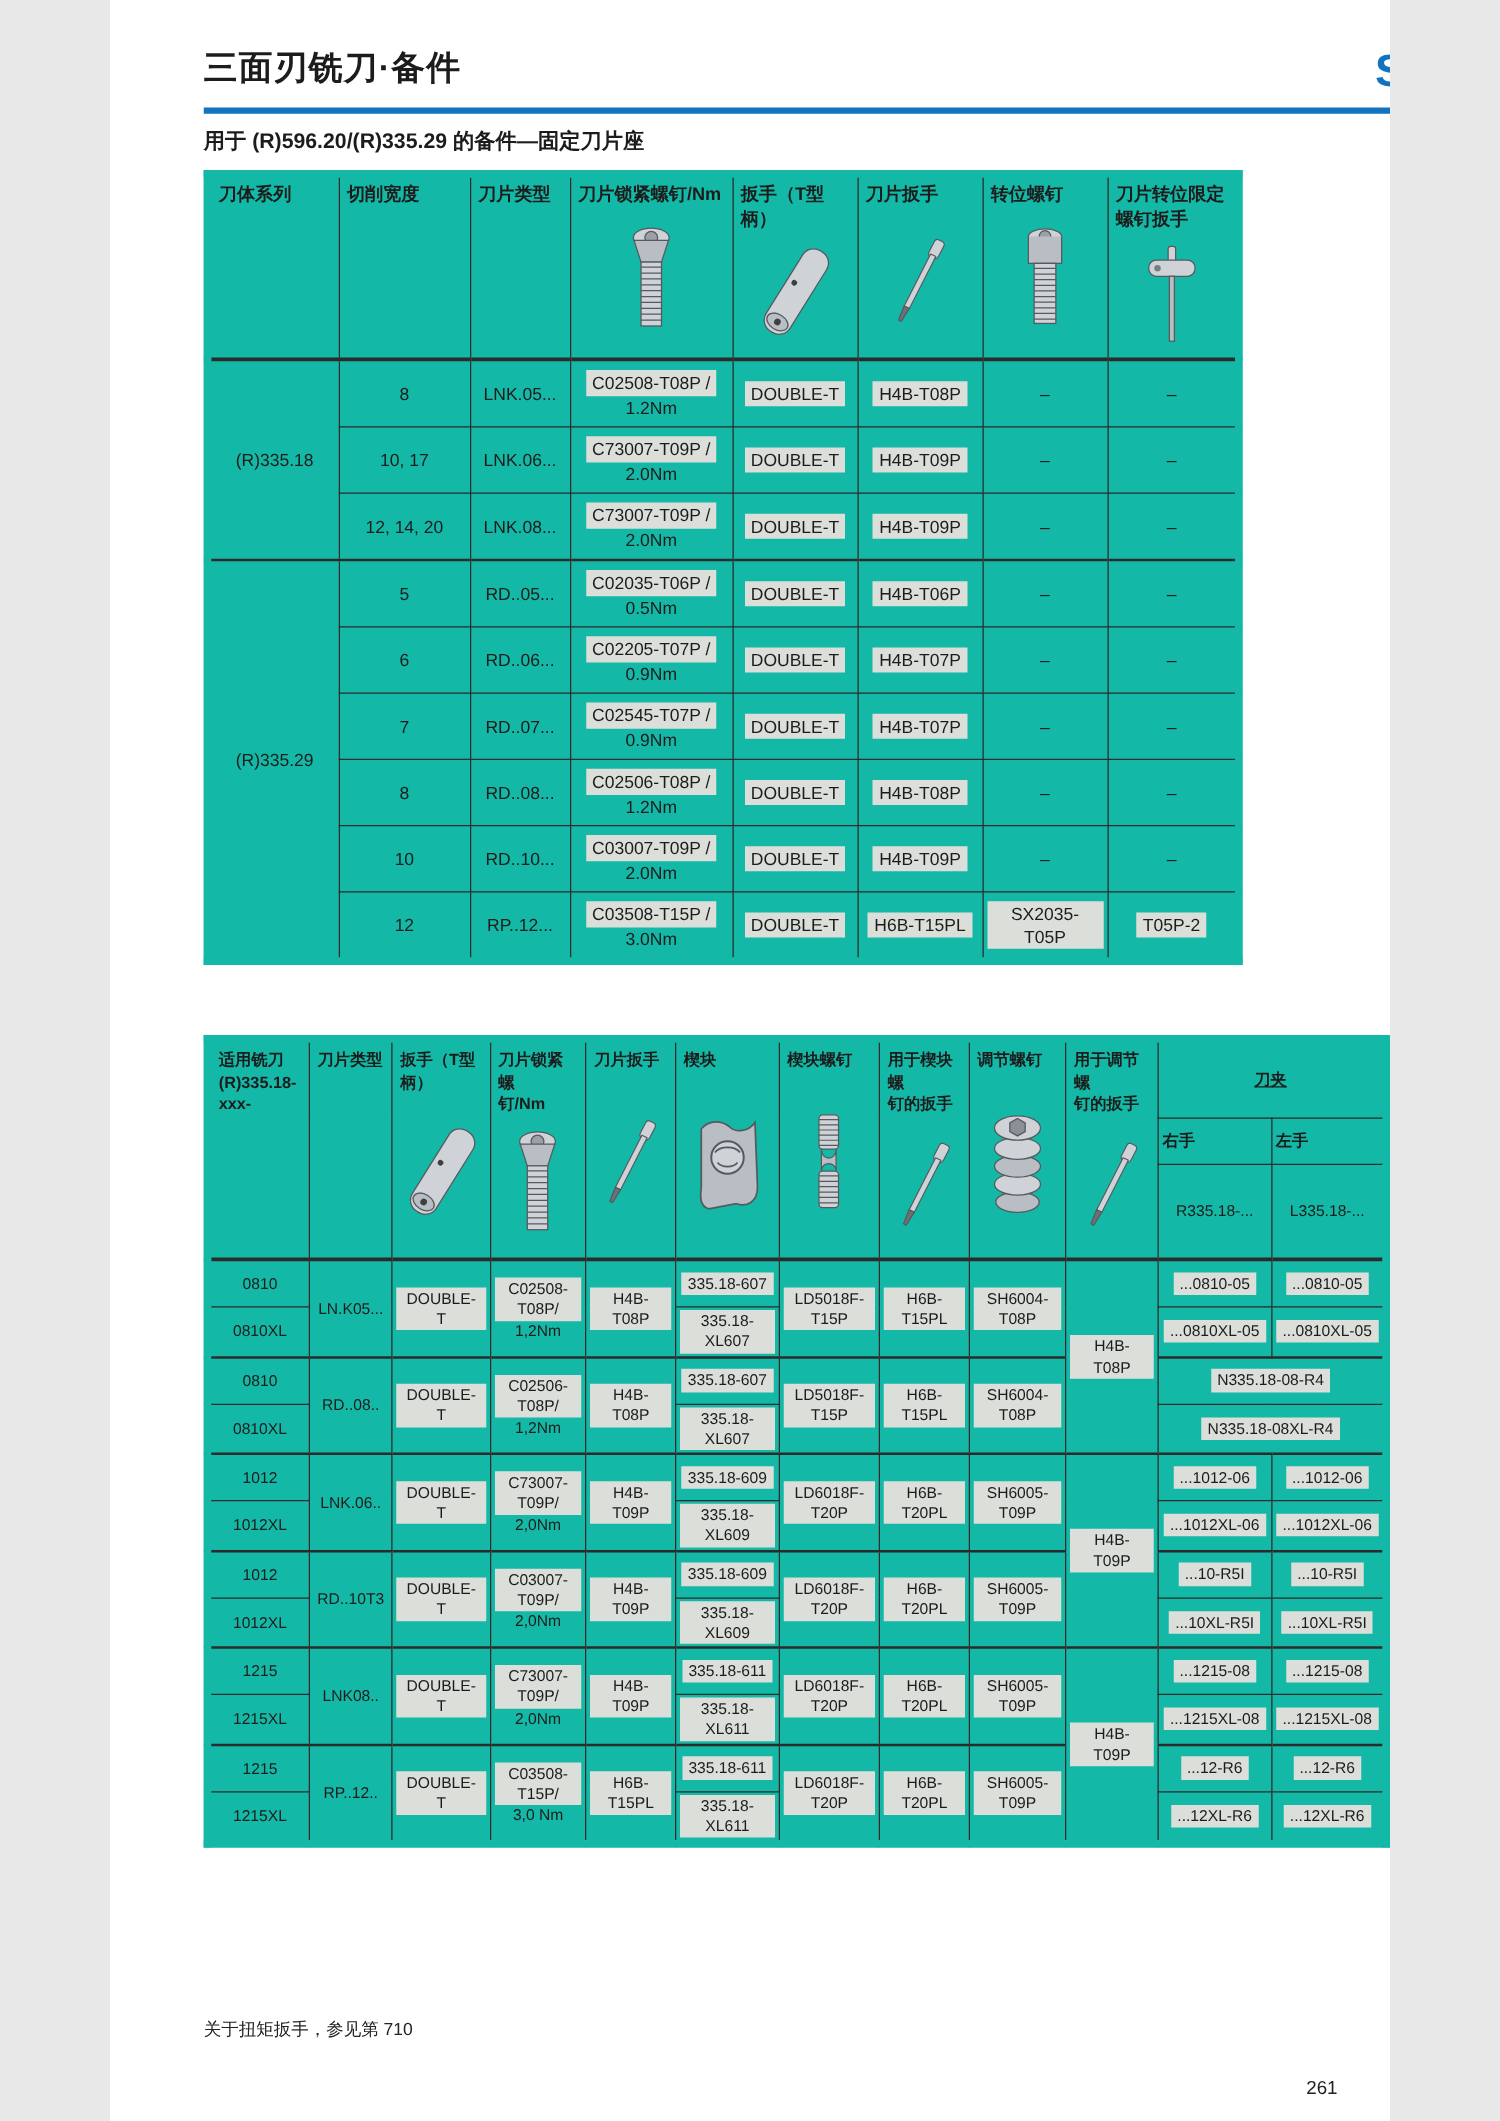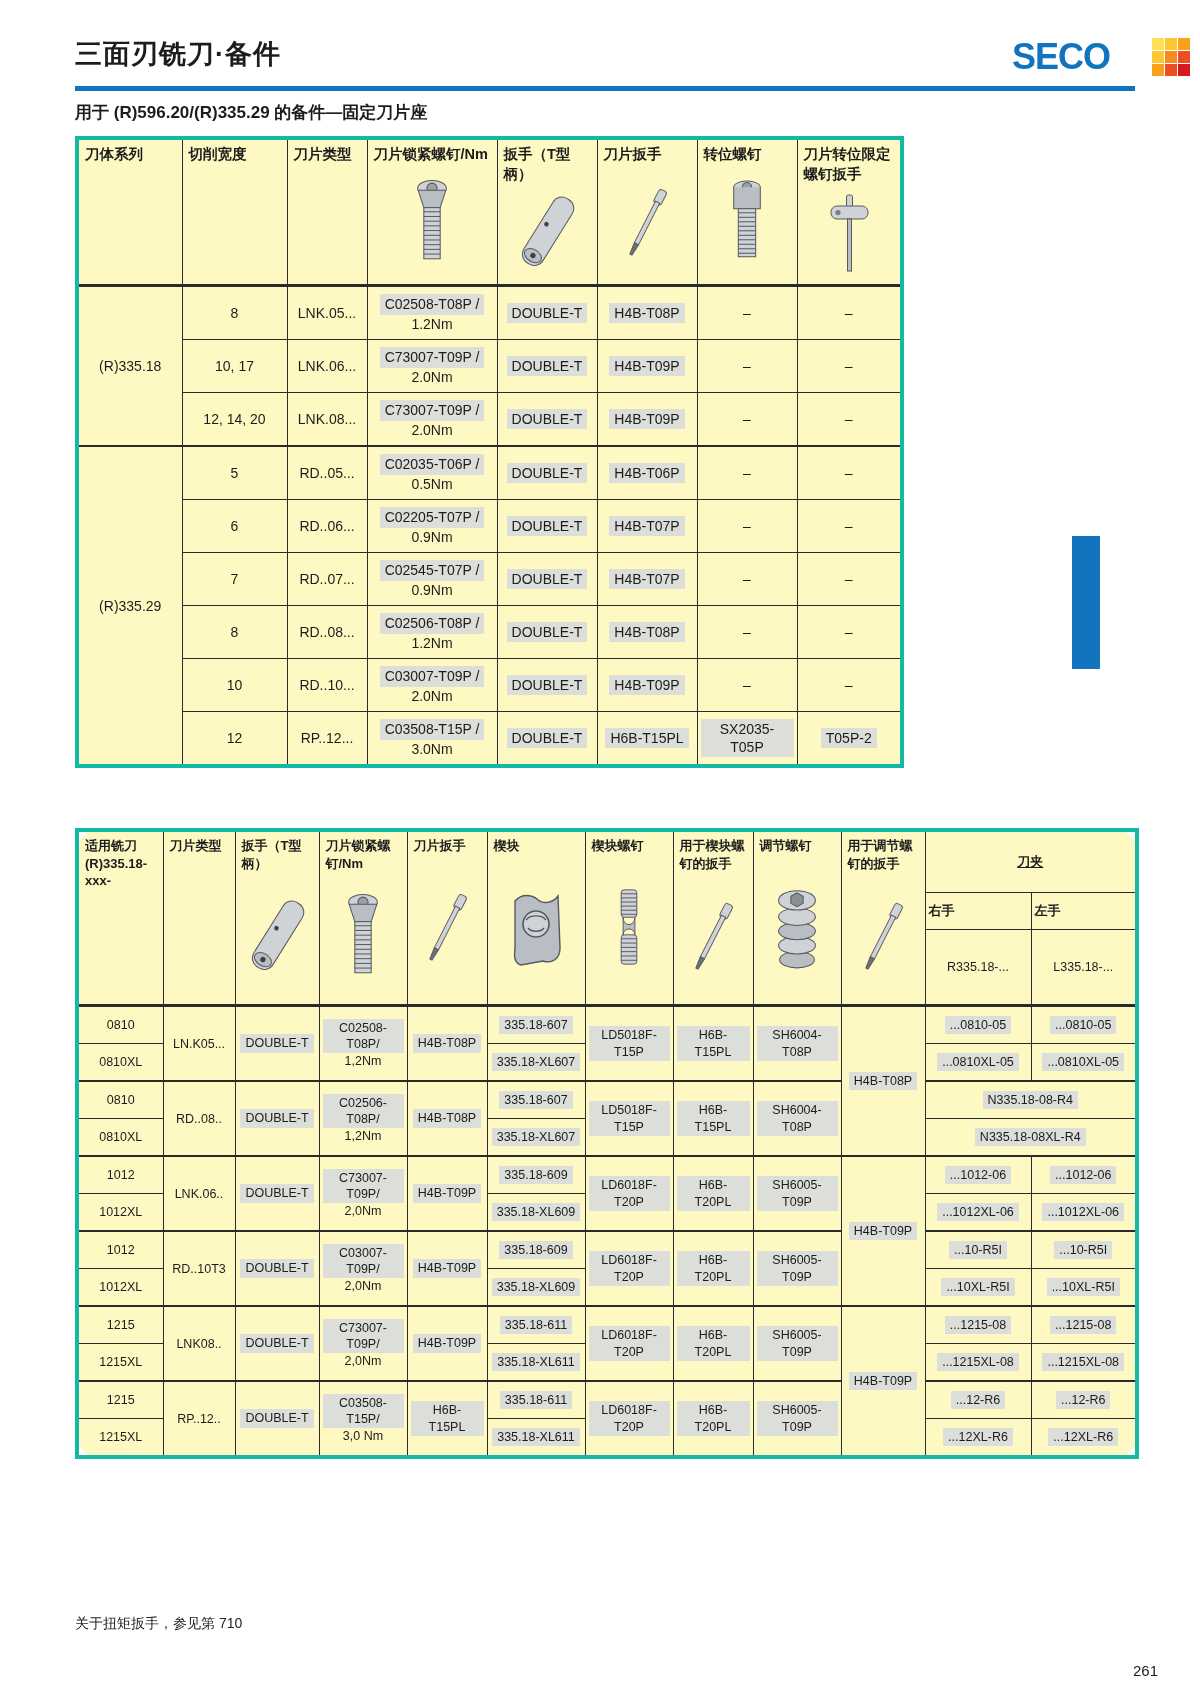--- a/index.html
+++ b/index.html
@@ -1,33 +1,33 @@
 <!DOCTYPE html>
 <html><head>
 <meta charset="utf-8">
 <style>
   html,body{margin:0;padding:0;background:#e8e8e8;}
-  .page{position:relative;width:1200px;height:1697px;background:#ffffff;margin:0 auto;
+  .page{position:relative;width:1024px;height:1697px;background:#ffffff;margin:0 auto;
         font-family:"Liberation Sans","DejaVu Sans",sans-serif;color:#1c1c1c;overflow:hidden;}
   .page-title{position:absolute;left:75px;top:36px;font-size:27px;font-weight:bold;letter-spacing:1px;}
   .blue-rule{position:absolute;left:75px;top:86px;width:1060px;height:5px;background:#1274BE;}
   .logo{position:absolute;top:36px;left:1012px;display:flex;align-items:center;gap:36px;}
   .logo-word{font-size:36px;font-weight:bold;color:#1274BE;letter-spacing:-1px;font-style:normal;}
   .logo-squares{display:grid;grid-template-columns:repeat(3,12px);grid-auto-rows:12px;gap:1px;margin-left:6px;}
   .logo-squares div{width:12px;height:12px;}
   .section-title{position:absolute;left:75px;font-size:17px;font-weight:bold;}
   #sec1-title{top:101px;}
   #sec2-title{top:791px;}
   .tbl-wrap1{position:absolute;left:75px;top:136px;}
   .tbl-wrap2{position:absolute;left:75px;top:828px;}
-  table.t{border-collapse:collapse;background:#fef9c3;table-layout:fixed;border:4px solid #14b8a6;}
+  table.t{border-collapse:collapse;background:#14b8a6;table-layout:fixed;border:6px solid #14b8a6;}
   table.t th, table.t td{border:1px solid #2b2b2b;padding:2px 3px;vertical-align:middle;text-align:center;}
   table.t thead th{vertical-align:top;text-align:left;font-weight:bold;}
   .t1{font-size:14px;}
-  .t2{font-size:12.5px;border-radius:28px;}
+  .t2{font-size:12.5px;}
   .t1 thead th{height:140px;font-size:14.5px;}
   .hd-inner{display:flex;flex-direction:column;height:100%;}
   .hd-label{margin:3px 2px 0 3px;white-space:pre-line;line-height:1.35;}
   .hd-icon{flex:1;display:flex;align-items:center;justify-content:center;}
   .t2 th.main{height:168px;font-size:13px;}
   .t2 tr.h2 th{height:32px;vertical-align:middle;font-size:13px;}
   .t2 tr.h3 td{height:70px;font-weight:normal;}
   .t2 th.kh{text-align:center;vertical-align:middle;font-size:13px;text-decoration:underline;}
   tbody tr:first-child td{border-top:3px solid #2b2b2b;}
   tr.group-start td{border-top:2px solid #2b2b2b;}

